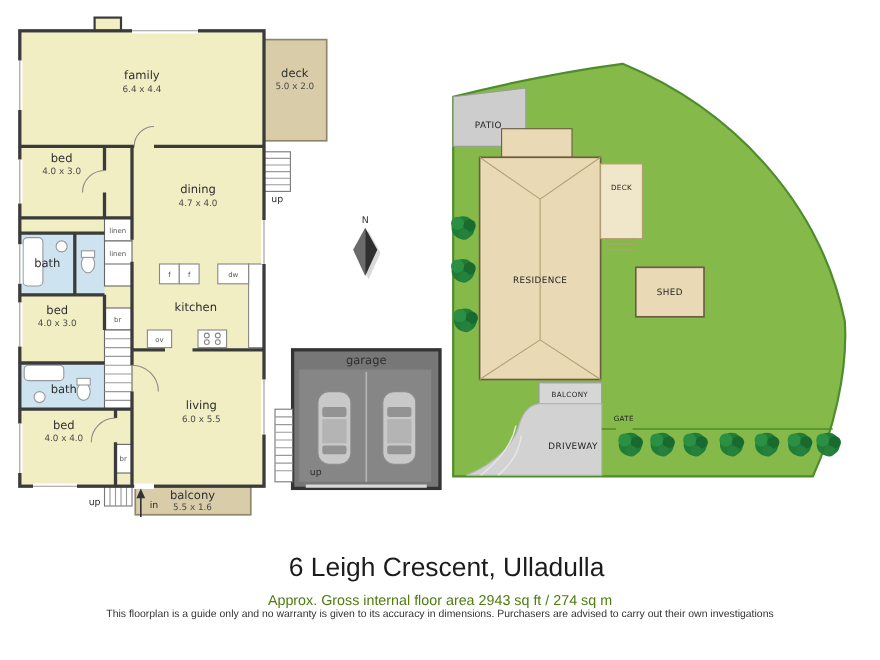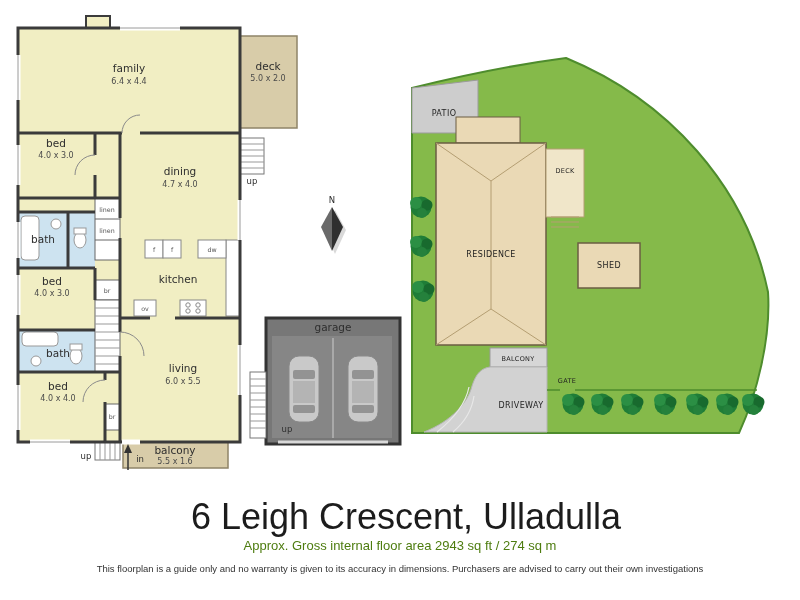--- a/index.html
+++ b/index.html
@@ -6,23 +6,23 @@
   .page{position:relative;width:800px;height:600px;background:#fff;overflow:hidden;
         font-family:"Liberation Sans","DejaVu Sans",sans-serif;}
   svg text{font-family:"DejaVu Sans","Liberation Sans",sans-serif;text-anchor:middle;fill:#333;}
   .rn{font-size:10.5px;fill:#2e2e2e;}
   .rd{font-size:8px;fill:#4a4a4a;}
   .tn{font-size:6.3px;fill:#555;}
   .sm{font-size:8.5px;fill:#2e2e2e;}
   .site{font-size:8px;fill:#1f1f1f;letter-spacing:.4px;}
   .site-sm{font-size:6.5px;fill:#1f1f1f;letter-spacing:.3px;}
   .caption{position:absolute;top:501px;left:0;width:800px;text-align:center;color:#1c1c1c;}
-  .title{font-size:36px;line-height:32px;margin-left:12px;}
+  .title{font-size:24px;line-height:32px;margin-left:12px;}
   .subtitle{font-size:13px;margin-top:5px;color:#4d7c0f;}
-  .disclaimer{font-size:9.5px;margin-top:10px;color:#333;}
+  .disclaimer{font-size:9.5px;margin-top:0;color:#333;}
 </style>
 </head>
 <body>
 
 <div class="page">
 
 <svg width="800" height="490" viewBox="0 0 800 490">
   <defs>
     <g id="tree">
       <circle r="10.5" fill="#1f7d37"></circle>

